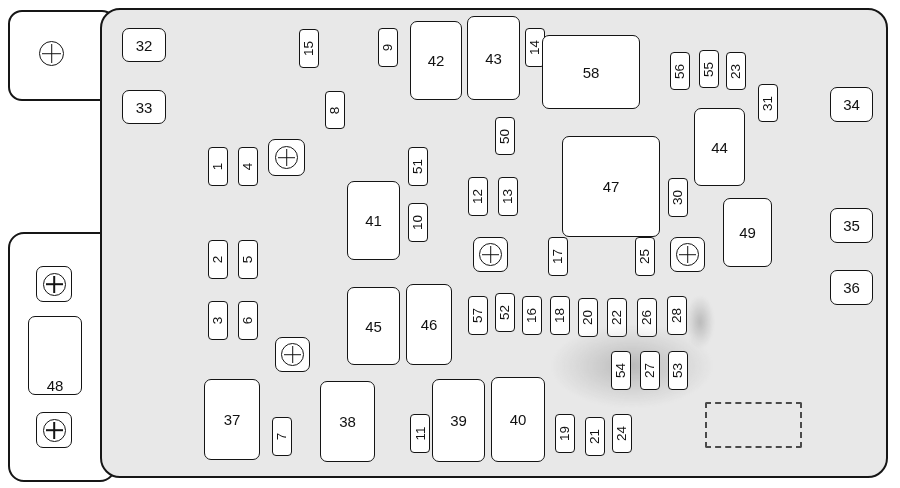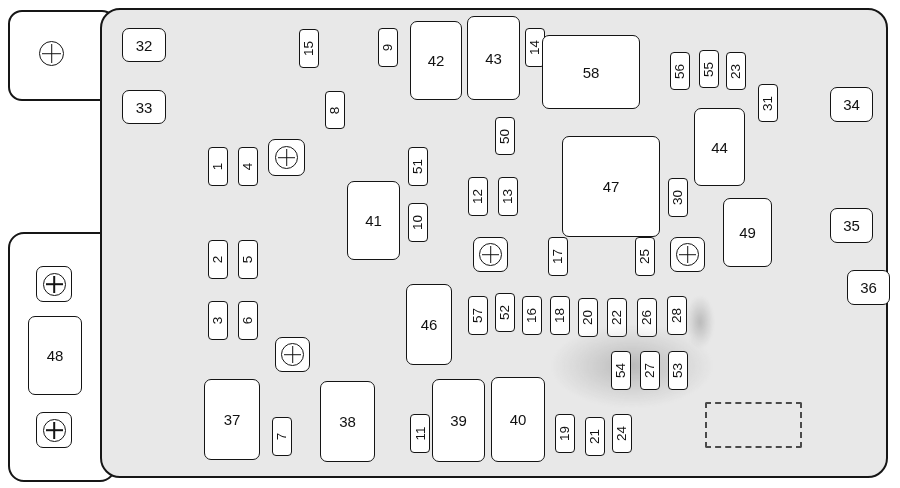--- a/index.html
+++ b/index.html
@@ -161,21 +161,21 @@
     </div>
     <div class="el fuse" style="left: 408px; top: 203px; width: 20px; height: 39px;">
       <span>10</span>
     </div>
     <div class="el box" style="left: 723px; top: 198px; width: 49px; height: 69px; justify-content: center;">
       <span>49</span>
     </div>
     <div class="el box" style="left: 830px; top: 208px; width: 43px; height: 35px;">
       <span>35</span>
     </div>
-    <div class="el box" style="left: 830px; top: 270px; width: 43px; height: 35px; margin-left: 17px;">
+    <div class="el box" style="left: 830px; top: 270px; width: 43px; height: 35px;">
       <span>36</span>
     </div>
     <div class="el fuse" style="left: 208px; top: 240px; width: 20px; height: 39px;">
       <span>2</span>
     </div>
     <div class="el fuse" style="left: 238px; top: 240px; width: 20px; height: 39px;">
       <span>5</span>
     </div>
     <div class="el bolt" style="left: 473px; top: 237px; width: 35px; height: 35px;">
       <div class="cplus"></div>
@@ -187,20 +187,23 @@
       <span>25</span>
     </div>
     <div class="el bolt" style="left: 670px; top: 237px; width: 35px; height: 35px;">
       <div class="cplus"></div>
     </div>
     <div class="el fuse" style="left: 208px; top: 301px; width: 20px; height: 39px;">
       <span>3</span>
     </div>
     <div class="el fuse" style="left: 238px; top: 301px; width: 20px; height: 39px;">
       <span>6</span>
+    </div>
+    <div class="el box" style="left: 347px; top: 287px; width: 53px; height: 78px;">
+      <span>45</span>
     </div>
     <div class="el box" style="left: 406px; top: 284px; width: 46px; height: 81px; justify-content: center;">
       <span>46</span>
     </div>
     <div class="el fuse" style="left: 468px; top: 296px; width: 20px; height: 39px;">
       <span>57</span>
     </div>
     <div class="el fuse" style="left: 495px; top: 293px; width: 20px; height: 39px;">
       <span>52</span>
     </div>
@@ -257,21 +260,21 @@
     <div class="el fuse" style="left: 555px; top: 414px; width: 20px; height: 39px;">
       <span>19</span>
     </div>
     <div class="el fuse" style="left: 585px; top: 417px; width: 20px; height: 39px;">
       <span>21</span>
     </div>
     <div class="el fuse" style="left: 612px; top: 414px; width: 20px; height: 39px;">
       <span>24</span>
     </div>
     <div class="el dashed" style="left: 705px; top: 402px; width: 97px; height: 46px;"></div>
-    <div class="el box" style="left: 28px; top: 316px; width: 54px; height: 79px;">
+    <div class="el box" style="left: 28px; top: 316px; width: 54px; height: 79px; align-items: flex-end;">
       <span>48</span>
     </div>
     <div class="el bolt" style="left: 36px; top: 266px; width: 36px; height: 36px;">
       <div class="cplus"></div>
     </div>
     <div class="el bolt" style="left: 36px; top: 412px; width: 36px; height: 36px;">
       <div class="cplus"></div>
     </div>
     <div class="el cplus boltround" style="left: 39px; top: 41px; width: 25px; height: 25px;"></div>
   </div>

